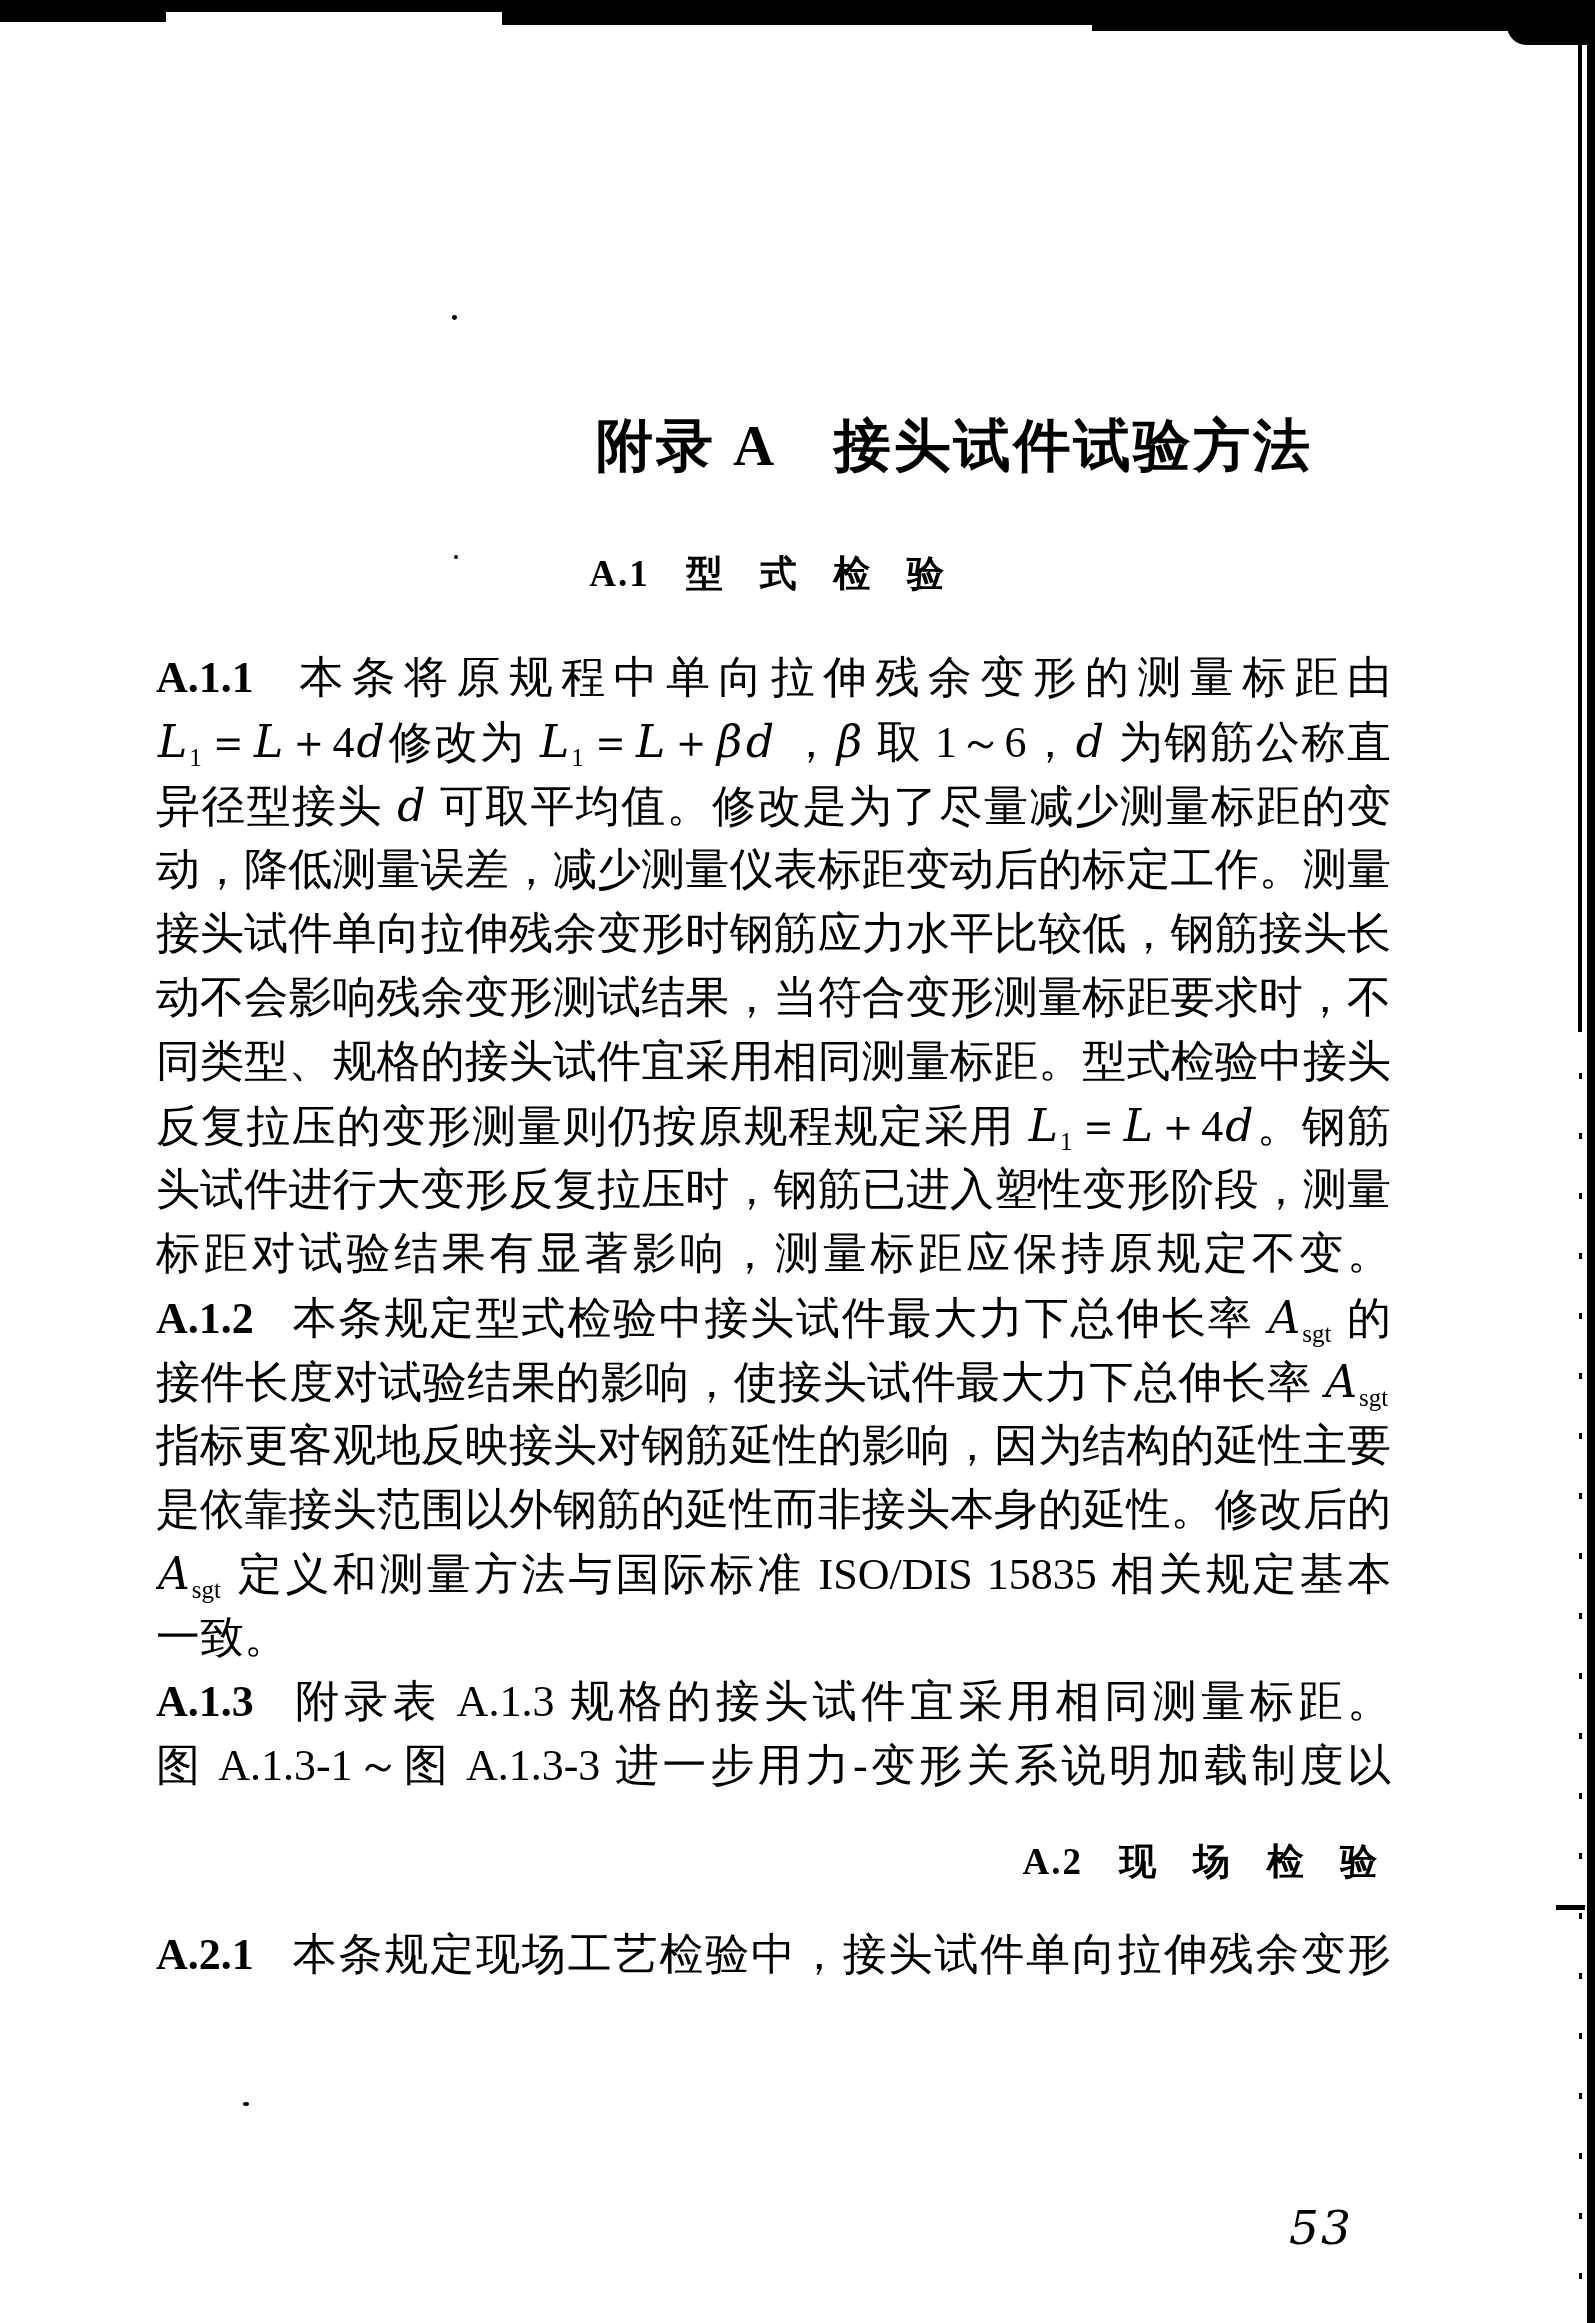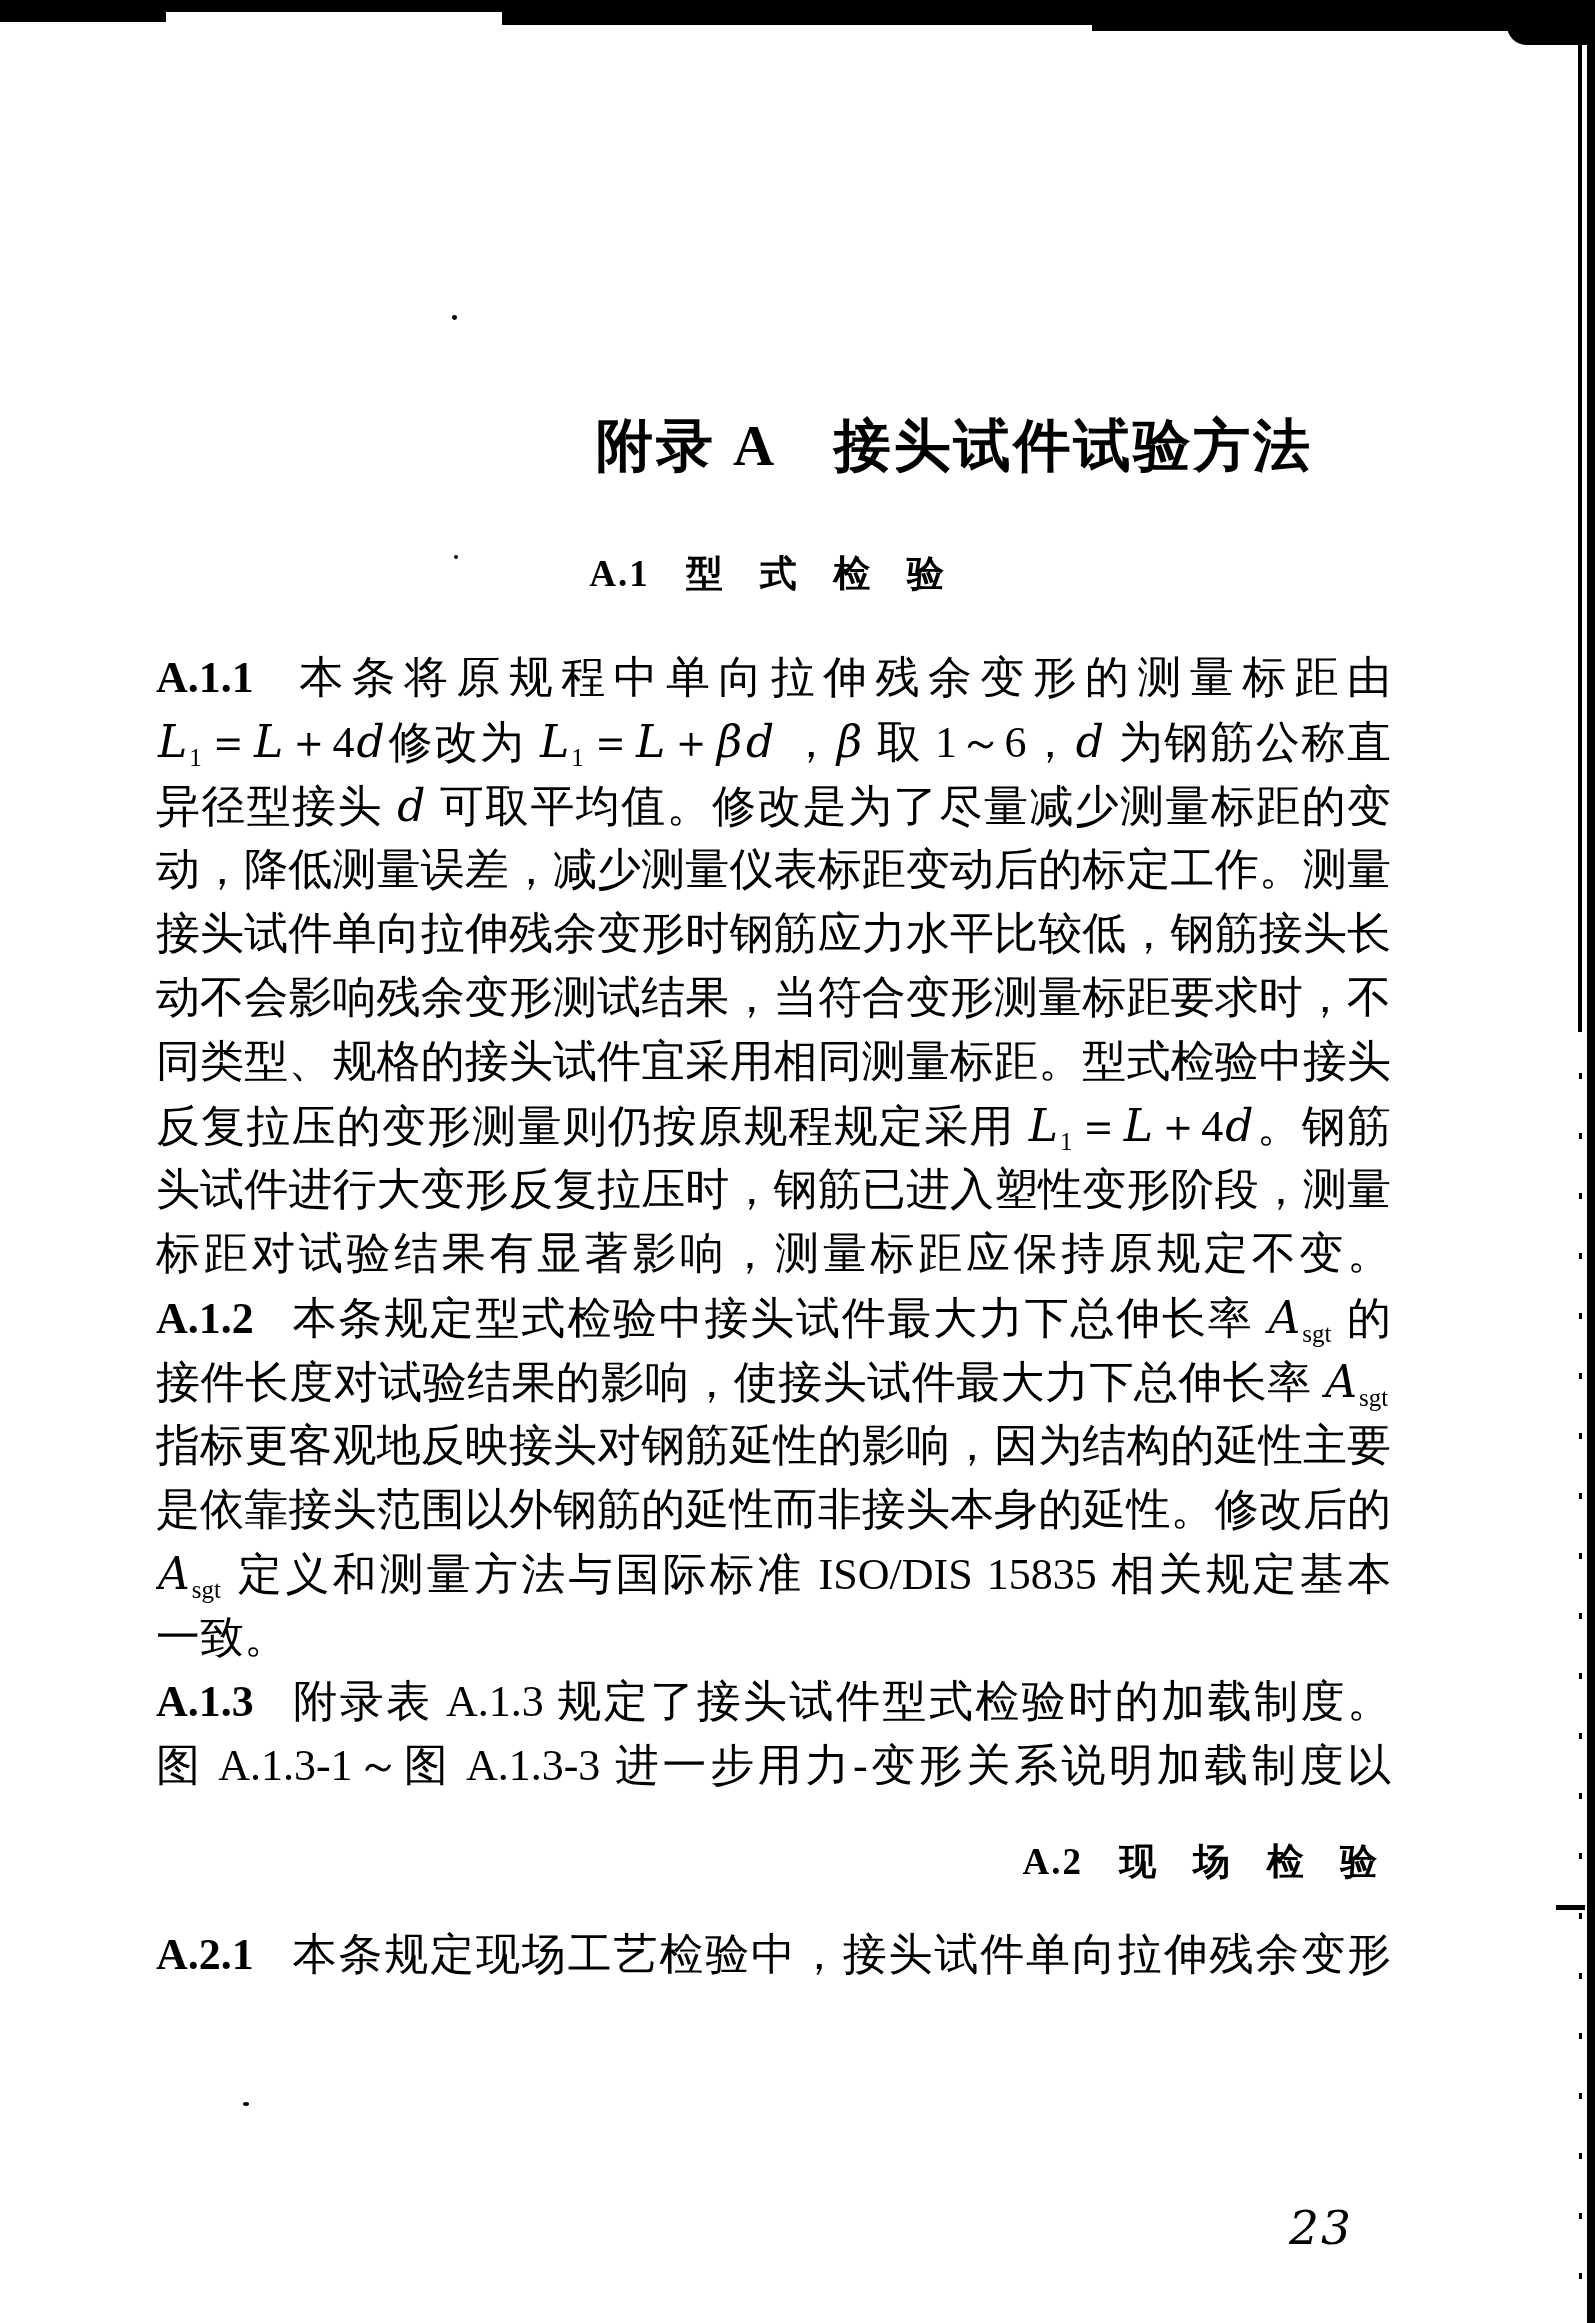--- a/index.html
+++ b/index.html
@@ -88,30 +88,30 @@
         <div class="line just"><span class="seg-t">同类型、规格的接头试件宜采用相同测量标距。型式检验中接头</span></div>
         <div class="line just"><span class="seg-t">反复拉压的变形测量则仍按原规程规定采用 </span><span class="seg-v">L</span><span class="seg-sub">1</span><span class="seg-t">＝</span><span class="seg-v">L</span><span class="seg-t">＋4</span><span class="seg-v">d</span><span class="seg-t">。钢筋接</span></div>
         <div class="line just"><span class="seg-t">头试件进行大变形反复拉压时，钢筋已进入塑性变形阶段，测量</span></div>
         <div class="line just"><span class="seg-t">标距对试验结果有显著影响，测量标距应保持原规定不变。</span></div>
         <div class="line just"><span class="seg-num">A.1.2</span><span class="seg-t">本条规定型式检验中接头试件最大力下总伸长率 </span><span class="seg-v">A</span><span class="seg-sub">sgt</span><span class="seg-t"> 的</span></div>
         <div class="line just"><span class="seg-t">接件长度对试验结果的影响，使接头试件最大力下总伸长率 </span><span class="seg-v">A</span><span class="seg-sub">sgt</span></div>
         <div class="line just"><span class="seg-t">指标更客观地反映接头对钢筋延性的影响，因为结构的延性主要</span></div>
         <div class="line just"><span class="seg-t">是依靠接头范围以外钢筋的延性而非接头本身的延性。修改后的</span></div>
         <div class="line just"><span class="seg-v">A</span><span class="seg-sub">sgt</span><span class="seg-t"> 定义和测量方法与国际标准 ISO/DIS 15835 相关规定基本</span></div>
         <div class="line left"><span class="seg-t">一致。</span></div>
-        <div class="line just"><span class="seg-num">A.1.3</span><span class="seg-t">附录表 A.1.3 规定了接头试件型式检验时的加载制度。</span></div>
+        <div class="line just"><span class="seg-num">A.1.3</span><span class="seg-t">附录表 A.1.3 规格的接头试件宜采用相同测量标距。</span></div>
         <div class="line just"><span class="seg-t">图 A.1.3-1～图 A.1.3-3 进一步用力-变形关系说明加载制度以</span></div>
       </div>
 
     <div class="sec-heading sec-a2">
       <span class="sec-num">A.2</span>
       <span class="sec-text">现 场 检 验</span>
     </div>
 
     <div id="lines2" class="after-sec">
         <div class="line just"><span class="seg-num">A.2.1</span><span class="seg-t">本条规定现场工艺检验中，接头试件单向拉伸残余变形</span></div>
       </div>
   </div>
 
-  <div class="page-number">23</div>
+  <div class="page-number">53</div>
 
 </div>
 
 
 </body></html>

